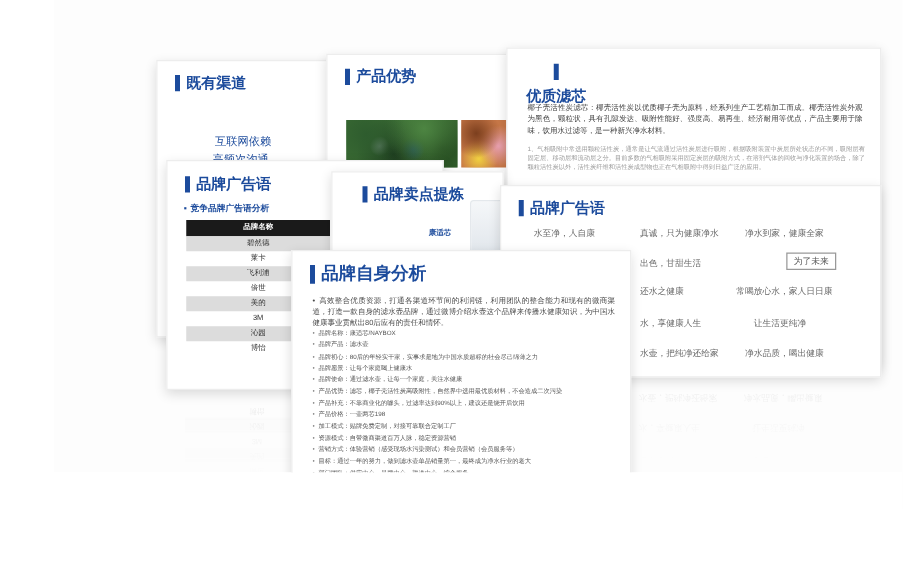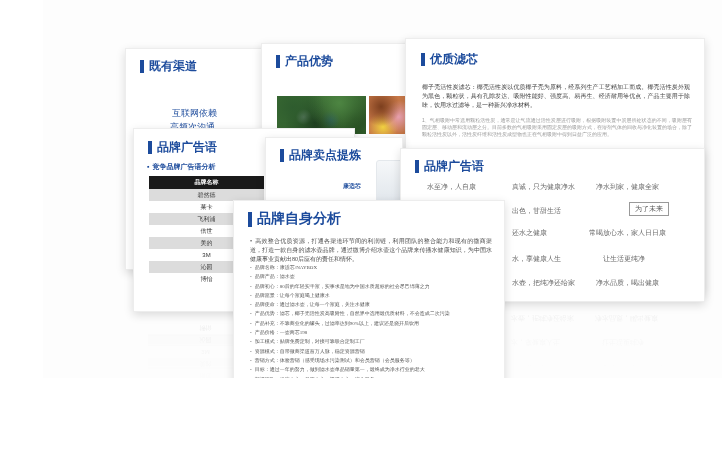--- a/index.html
+++ b/index.html
@@ -103,21 +103,21 @@
   <div class="card" style="left:218px;top:43px;width:150px;height:170px;z-index:2;">
     <div class="head h12" style="left:14px;top:9px;">
       <span class="bar"></span>
       <span>产品优势</span>
     </div>
     <div class="photo photo-green" style="left:15px;top:52px;width:89px;height:38px;"></div>
     <div class="photo photo-warm" style="left:107px;top:52px;width:40px;height:38px;"></div>
   </div>
 
   <div class="card" style="left:362px;top:38px;width:298px;height:252px;z-index:3;">
-    <div class="head h12" style="left:15px;top:12px;">
+    <div class="head h12" style="left:15px;top:12px;flex-direction:column;">
       <span class="bar"></span>
       <span>优质滤芯</span>
     </div>
     <div class="fbody" style="left:16px;top:44px;width:268px;">椰子壳活性炭滤芯：椰壳活性炭以优质椰子壳为原料，经系列生产工艺精加工而成。椰壳活性炭外观为黑色，颗粒状，具有孔隙发达、吸附性能好、强度高、易再生、经济耐用等优点，产品主要用于除味，饮用水过滤等，是一种新兴净水材料。</div>
     <div class="fnote" style="left:16px;top:78px;width:270px;">1、气相吸附中常选用颗粒活性炭，通常是让气流通过活性炭层进行吸附，根据吸附装置中炭层所处状态的不同，吸附层有固定层、移动层和流动层之分。目前多数的气相吸附采用固定炭层的吸附方式，在溶剂气体的回收与净化装置的场合，除了颗粒活性炭以外，活性炭纤维和活性炭成型物也正在气相吸附中得到日益广泛的应用。</div>
   </div>
 
   <div class="card" style="left:90px;top:128px;width:220px;height:182px;z-index:4;">
     <div class="head h12" style="left:14px;top:10px;">
       <span class="bar"></span>
@@ -131,21 +131,21 @@
       <div class="tbl-r alt">飞利浦</div>
       <div class="tbl-r">倍世</div>
       <div class="tbl-r alt">美的</div>
       <div class="tbl-r">3M</div>
       <div class="tbl-r alt">沁园</div>
       <div class="tbl-r">博怡</div>
     </div>
   </div>
 
   <div class="card" style="left:222px;top:137px;width:136px;height:160px;z-index:5;overflow:hidden;">
-    <div class="head h12" style="left:14px;top:9px;">
+    <div class="head h12" style="left:24px;top:9px;">
       <span class="bar"></span>
       <span>品牌卖点提炼</span>
     </div>
     <div class="product" style="left:110px;top:22px;width:28px;height:50px;"></div>
     <div class="plabel" style="left:77px;top:44px;">康适芯</div>
   </div>
 
   <div class="card" style="left:357px;top:148px;width:303px;height:152px;z-index:6;">
     <div class="head h12" style="left:14px;top:9px;">
       <span class="bar"></span>
@@ -159,21 +159,21 @@
       <div class="slg-c boxed" style="left:228px;top:53px;">为了未来</div>
       <div class="slg-c" style="left:111px;top:79px;">还水之健康</div>
       <div class="slg-c" style="left:188px;top:79px;">常喝放心水，家人日日康</div>
       <div class="slg-c" style="left:111px;top:105px;">水，享健康人生</div>
       <div class="slg-c" style="left:202px;top:105px;">让生活更纯净</div>
       <div class="slg-c" style="left:111px;top:129px;">水壶，把纯净还给家</div>
       <div class="slg-c" style="left:195px;top:129px;">净水品质，喝出健康</div>
     </div>
   </div>
 
-  <div class="card" style="left:190px;top:200px;width:270px;height:196px;z-index:10;font-family:Liberation Serif, serif;">
+  <div class="card" style="left:190px;top:200px;width:270px;height:196px;z-index:10;">
     <div class="head h14" style="left:14px;top:9px;">
       <span class="bar" style="height:15px;"></span>
       <span>品牌自身分析</span>
     </div>
     <div class="para" style="left:16px;top:36px;width:242px;">高效整合优质资源，打通各渠道环节间的利润链，利用团队的整合能力和现有的微商渠道，打造一款自身的滤水壶品牌，通过微博介绍水壶这个品牌来传播水健康知识，为中国水健康事业贡献出80后应有的责任和情怀。</div>
     <ul class="blts" id="blts-main" style="left:16px;top:62px;width:240px;height:126px;">
       <li>品牌名称：康适芯/NAYBOX</li>
       <li>品牌产品：滤水壶</li>
       <li>品牌初心：80后的年轻实干家，实事求是地为中国水质超标的社会尽己绵薄之力</li>
       <li>品牌愿景：让每个家庭喝上健康水</li>

